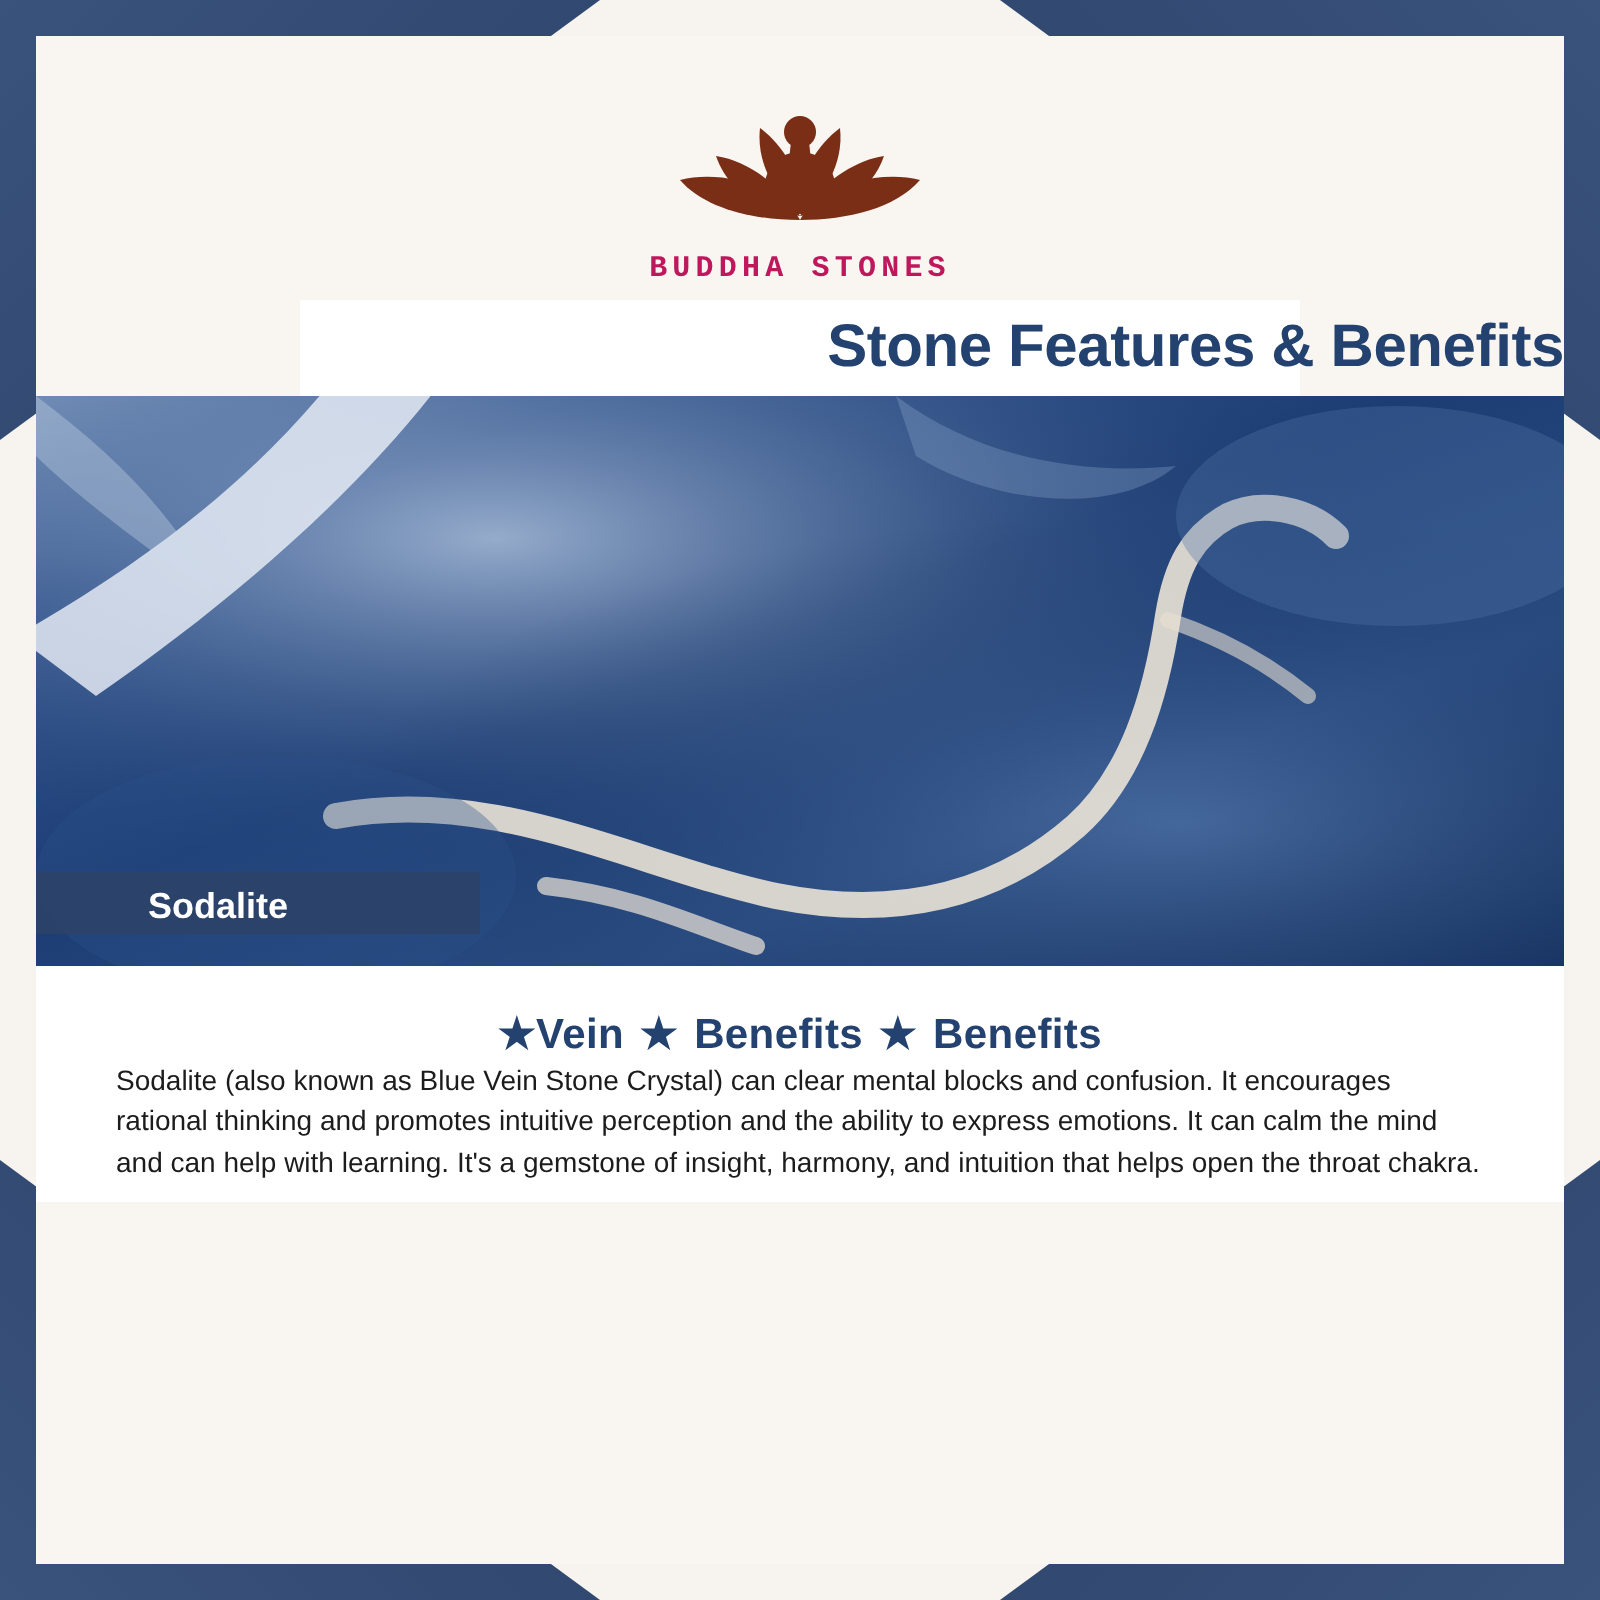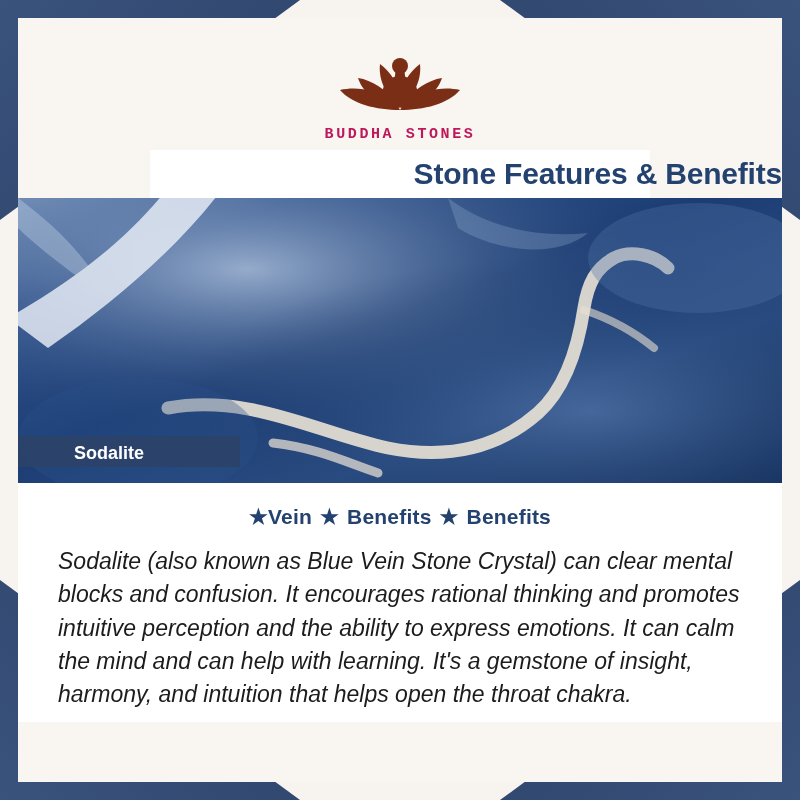--- a/index.html
+++ b/index.html
@@ -155,28 +155,26 @@
   .keywords {
     font-size: 21px;
     font-weight: 700;
     color: #24426f;
     letter-spacing: 0.2px;
   }
   .keywords .star { color: #24426f; }
   .kw-gap { display: inline-block; width: 8px; }
 
   .description {
-    margin-top: 16px;
     text-align: left;
-    font-size: 23px;
+    font-size: 14px;
     line-height: 1.45;
     color: #1c1c1c;
     font-family: "Liberation Sans", sans-serif;
     padding: 0 4px 0 6px;
-    font-style: italic;
   }
 </style>
 </head>
 <body>
 
 <div class="page">
 
   <div class="corner corner-tl"></div>
   <div class="corner corner-tr"></div>
   <div class="corner corner-bl"></div>

